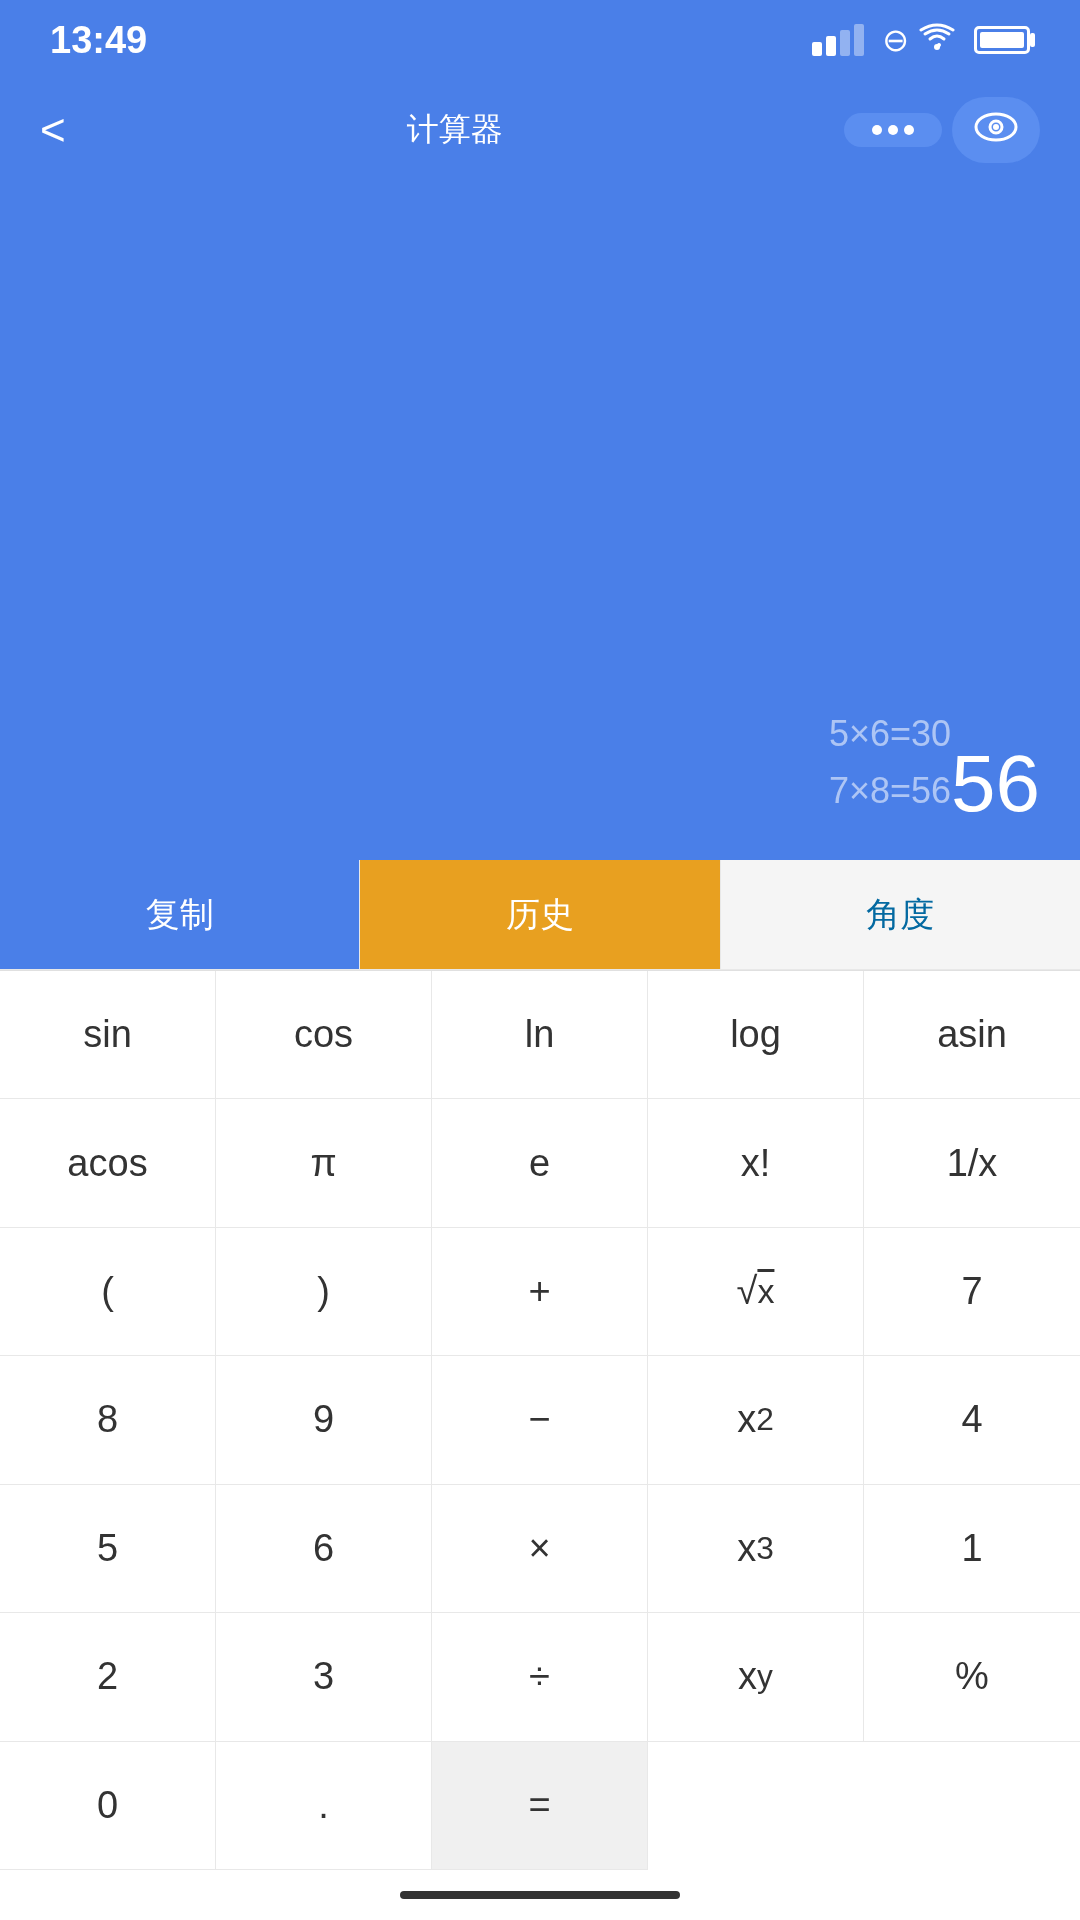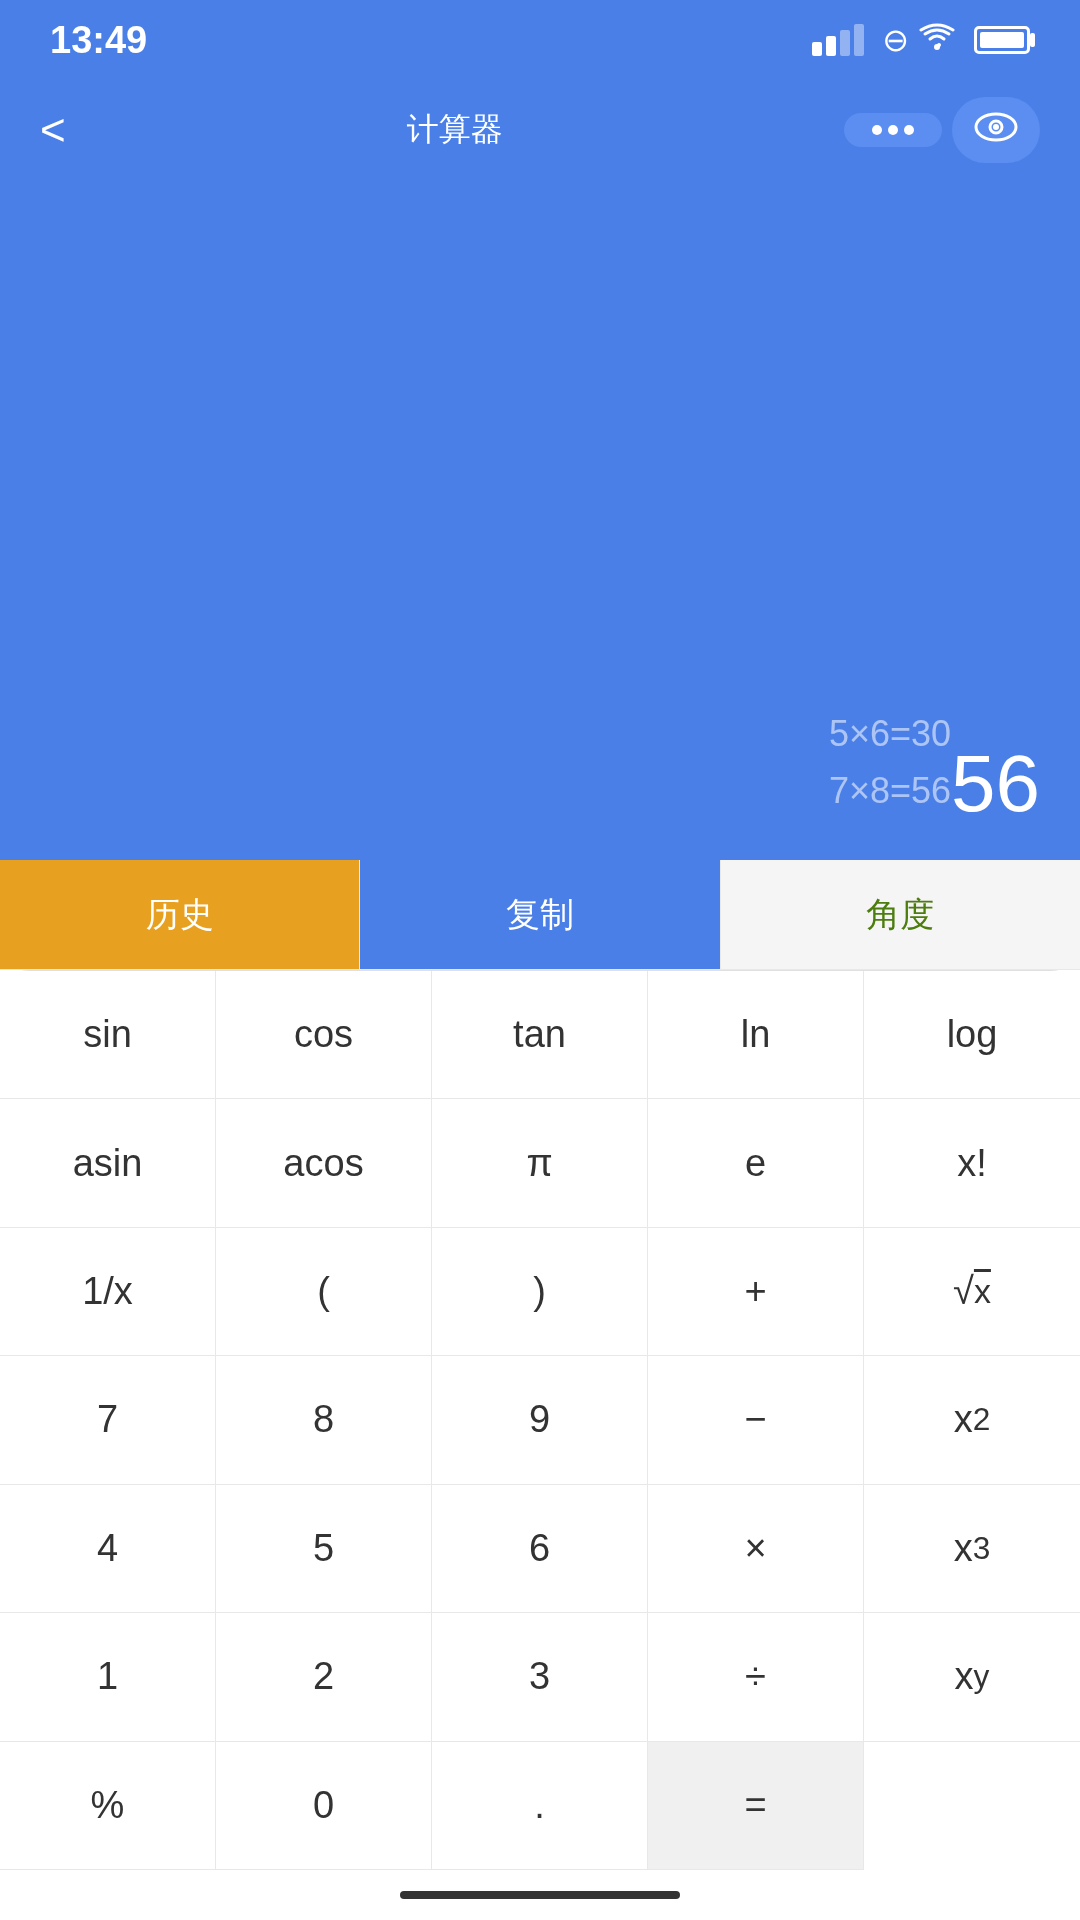--- a/index.html
+++ b/index.html
@@ -172,33 +172,32 @@
       background: #4a7fe8;
       color: #fff;
       border-radius: 0;
     }
     .btn-history {
       background: #e8a020;
       color: #fff;
     }
     .btn-angle, .btn-clear, .btn-delete {
       background: #f5f5f5;
-      color: #4d7c0f;
+      color: #0369a1;
     }
 
     
     .keypad {
       width: 100%;
       flex: 1;
       background: #fff;
       display: grid;
       grid-template-columns: repeat(5, 1fr);
       grid-template-rows: repeat(7, 1fr);
       border-top: 1px solid #e0e0e0;
-      border-radius: 29px;
     }
     .key {
       display: flex;
       align-items: center;
       justify-content: center;
       font-size: 38px;
       color: #333;
       border-right: 1px solid #e8e8e8;
       border-bottom: 1px solid #e8e8e8;
       cursor: pointer;
@@ -271,29 +270,28 @@
 
 <div class="display">
   <div class="display-history">
     <div>5×6=30</div>
     <div>7×8=56</div>
   </div>
   <div class="display-result">56</div>
 </div>
 
 <div class="action-row">
+  <div class="action-btn btn-copy">复制</div>
   <div class="action-btn btn-history">历史</div>
-  <div class="action-btn btn-copy">复制</div>
   <div class="action-btn btn-angle">角度</div>
 </div>
 
 <div class="keypad" id="keypad" style="height: 900px;">
 <div class="key">sin</div>
     <div class="key">cos</div>
-    <div class="key">tan</div>
     <div class="key">ln</div>
     <div class="key">log</div>
     <div class="key">asin</div>
     <div class="key">acos</div>
     <div class="key">π</div>
     <div class="key">e</div>
     <div class="key">x!</div>
     <div class="key">1/x</div>
     <div class="key">(</div>
     <div class="key">)</div>

